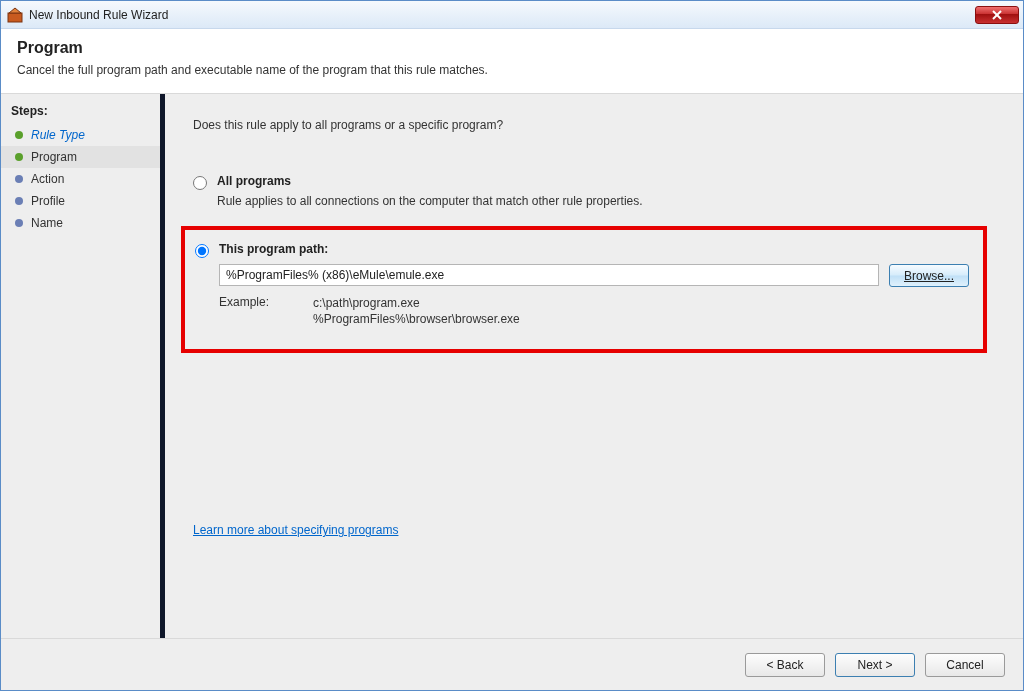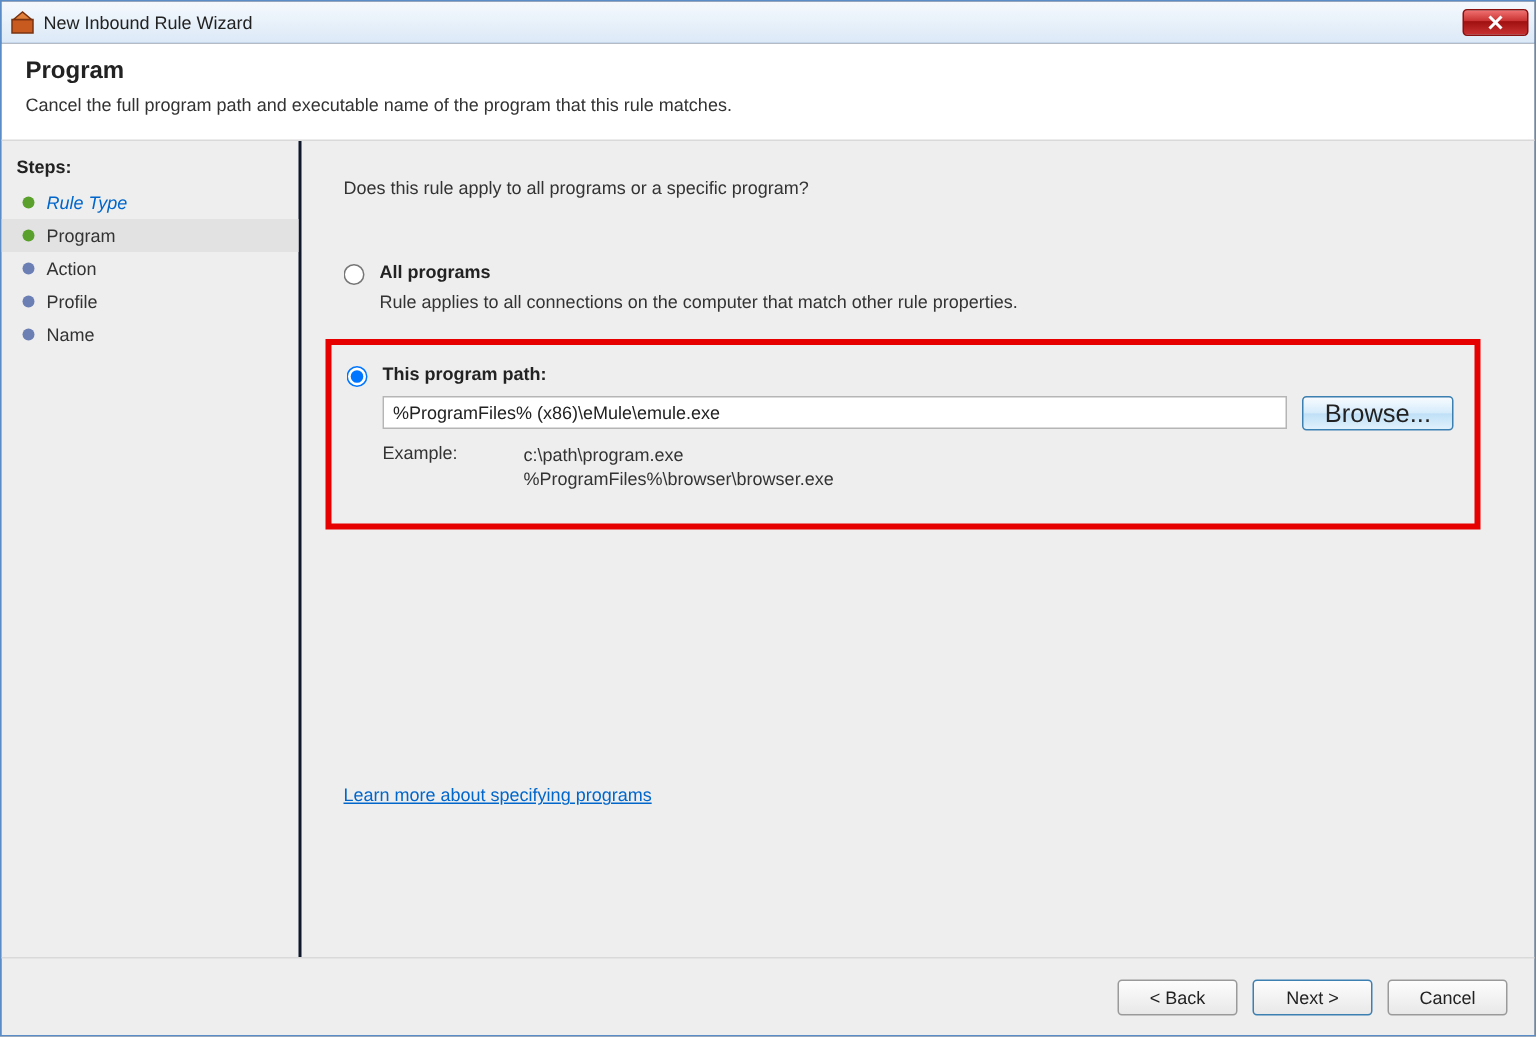--- a/index.html
+++ b/index.html
@@ -59,23 +59,23 @@
     font-size: 12px;
     color: #333;
   }
   .body {
     flex: 1;
     display: flex;
     background: #eeeeee;
     overflow: hidden;
   }
   .sidebar {
-    width: 200px;
+    width: 164px;
     background: #eeeeee;
-    border-right: 2px solid #0f172a;
+    border-right: 5px solid #0f172a;
     padding: 8px 0 0 0;
   }
   .sidebar .steps-title {
     font-weight: bold;
     padding: 2px 10px 6px 10px;
     color: #222;
   }
   .step-item {
     padding: 4px 10px 4px 14px;
     display: flex;
@@ -141,23 +141,24 @@
     font-size: 12px;
     color: #222;
   }
   .browse-btn {
     height: 23px;
     padding: 0 14px;
     border: 1px solid #3c7fb1;
     border-radius: 3px;
     background: linear-gradient(to bottom, #f7fbff, #d6ecfb 48%, #c0e0f7 52%, #e0f1fc);
     font-family: inherit;
-    font-size: 17px;
-    cursor: pointer;
-    color: #222;
+    font-size: 12px;
+    cursor: pointer;
+    color: #222;
+    text-decoration: underline;
   }
   .example-row {
     display: flex;
     margin-left: 24px;
     gap: 44px;
     color: #333;
   }
   .example-row .ex-lines { line-height: 1.35; }
   .learn-link {
     margin-top: 170px;

